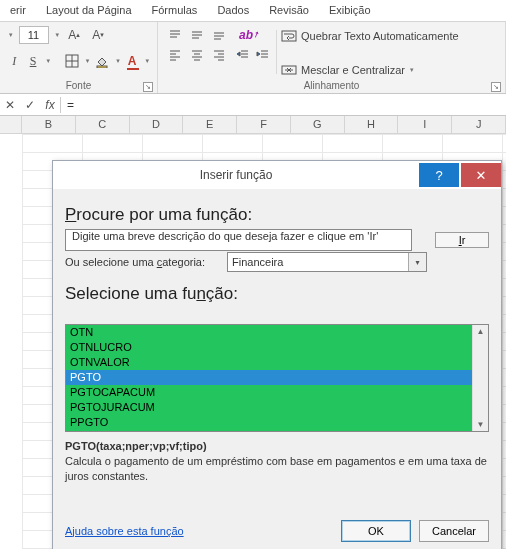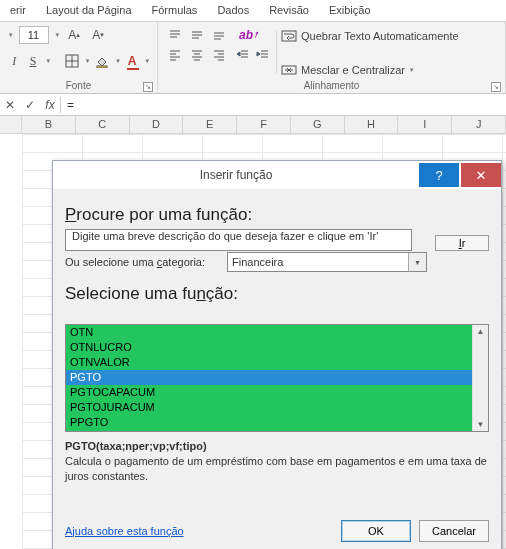--- a/index.html
+++ b/index.html
@@ -52,21 +52,21 @@
   
   .dialog { position: absolute; left: 52px; top: 160px; width: 450px; background: #f0f0f0; border: 1px solid #9fa7b3; box-shadow: 2px 2px 6px rgba(0,0,0,0.25); }
   .titlebar { height: 28px; background: #fff; display: flex; align-items: center; }
   .titlebar .title { flex: 1; text-align: center; font-size: 12px; color: #444; }
   .titlebar .tb-btn { width: 40px; height: 24px; display: flex; align-items: center; justify-content: center; font-size: 13px; }
   .tb-help { background: #1979ca; color: #fff; margin-right: 2px;}
   .tb-close { background: #c75050; color: #fff; }
 
   .dlg-body { padding: 10px 12px 12px 12px; }
   .lbl { font-size: 17px; color: #222; margin: 6px 0 4px 0; }
-  .search-row { display: flex; gap: 23px; align-items: flex-end; }
+  .search-row { display: flex; gap: 23px; align-items: center; }
   .search-in { flex: 1; height: 22px; border: 1px solid #888; background: #fff; padding: 0 6px; font-size: 11px; color: #333; }
   .go-btn { width: 54px; border: 1px solid #9c9c9c; background: #f6f6f6; font-size: 11px; }
 
   .cat-row { display: flex; align-items: center; gap: 22px; margin-top: 1px; }
   .cat-row .lbl-inline { font-size: 11px; }
   .cat-select { position: relative; width: 200px; height: 20px; border: 1px solid #888; background: #fff; display: flex; align-items: center; padding: 0 4px; font-size: 11px; }
   .cat-select .chev { position: absolute; right: 0; top: 0; width: 18px; height: 100%; border-left: 1px solid #aaa; background: #eee; display: flex; align-items: center; justify-content: center; font-size: 8px; color: #555; }
 
   .listbox { margin-top: 20px; height: 108px; border: 1px solid #888; background: #22c55e; overflow: hidden; position: relative; }
   .listbox .items { position: absolute; inset: 0 16px 0 0; overflow: hidden; }

